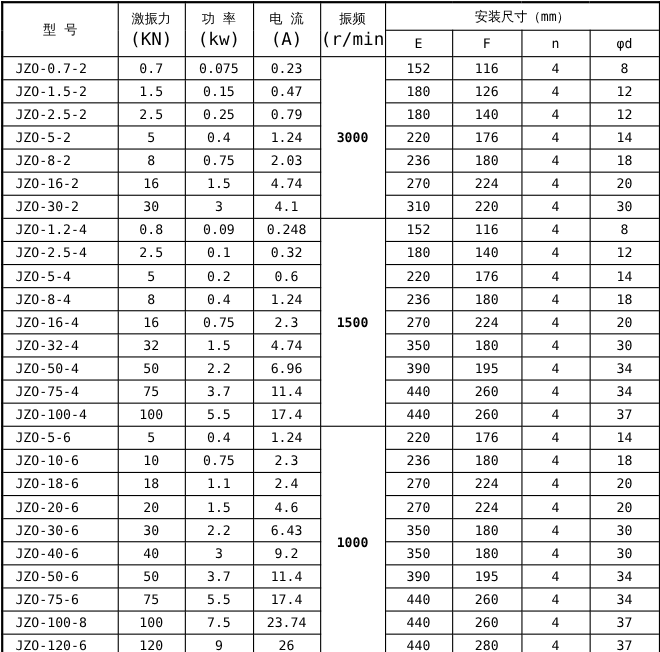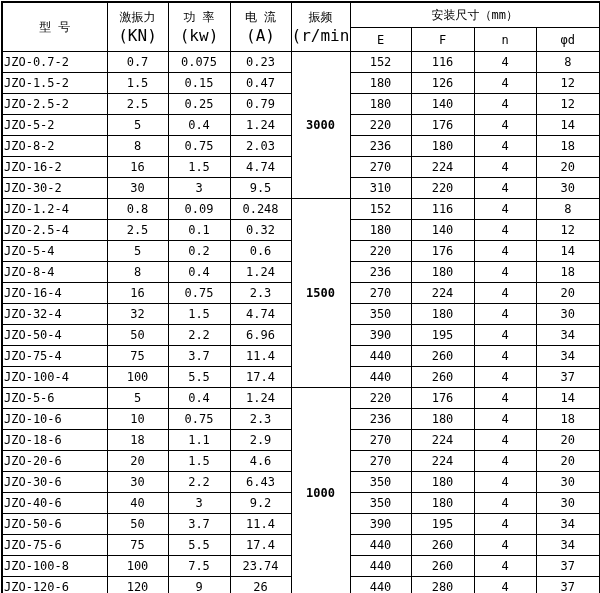--- a/index.html
+++ b/index.html
@@ -32,21 +32,21 @@
     padding: 0;
     overflow: hidden;
     white-space: nowrap;
     font-weight: normal;
   }
   table.spec thead tr.head-top th { height: 24px; }
   table.spec thead tr.head-sub th { height: 23px; }
   table.spec td { height: 20px; }
   table.spec td.model {
     text-align: left;
-    padding-left: 1px;
+    padding-left: 11px;
   }
   .hdr-label { display: block; line-height: 1.5; }
   .hdr-unit  { display: block; line-height: 1.3; font-size: 16px; }
   table.spec td.freq { font-size: 12px; font-weight: bold; }
 </style>
 </head>
 <body>
 
 <div class="page">
   <table class="spec">
@@ -150,21 +150,21 @@
           <td>4.74</td>
           <td>270</td>
           <td>224</td>
           <td>4</td>
           <td>20</td>
         </tr>
         <tr>
           <td class="model">JZO-30-2</td>
           <td>30</td>
           <td>3</td>
-          <td>9.5</td>
+          <td>4.1</td>
           <td>310</td>
           <td>220</td>
           <td>4</td>
           <td>30</td>
         </tr>
         <tr>
           <td class="model">JZO-1.2-4</td>
           <td>0.8</td>
           <td>0.09</td>
           <td>0.248</td>
@@ -272,21 +272,21 @@
           <td>2.3</td>
           <td>236</td>
           <td>180</td>
           <td>4</td>
           <td>18</td>
         </tr>
         <tr>
           <td class="model">JZO-18-6</td>
           <td>18</td>
           <td>1.1</td>
-          <td>2.9</td>
+          <td>2.4</td>
           <td>270</td>
           <td>224</td>
           <td>4</td>
           <td>20</td>
         </tr>
         <tr>
           <td class="model">JZO-20-6</td>
           <td>20</td>
           <td>1.5</td>
           <td>4.6</td>

